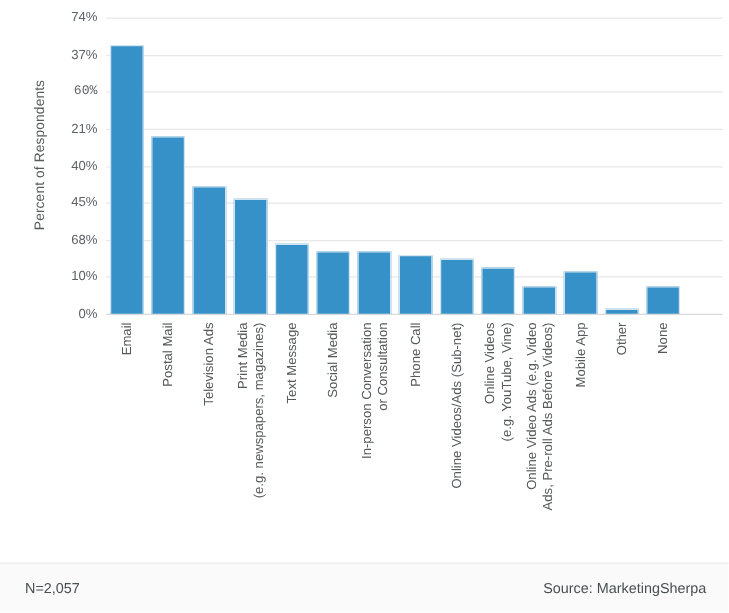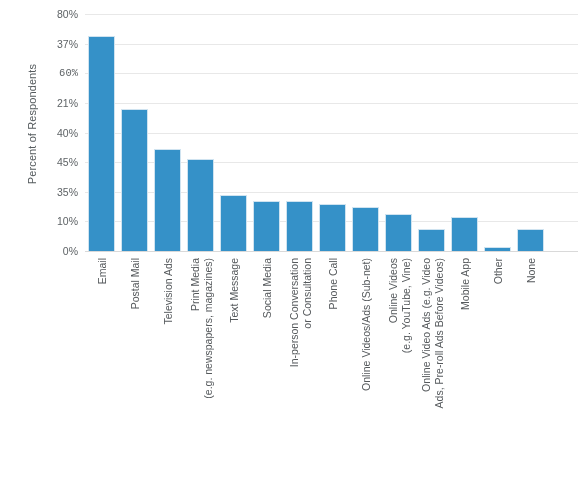--- a/index.html
+++ b/index.html
@@ -148,27 +148,27 @@
         <div class="gridline" style="top: 43.625px;"></div>
         <div class="gridline" style="top: 73.25px;"></div>
         <div class="gridline" style="top: 102.875px;"></div>
         <div class="gridline" style="top: 132.5px;"></div>
         <div class="gridline" style="top: 162.125px;"></div>
         <div class="gridline" style="top: 191.75px;"></div>
         <div class="gridline" style="top: 221.375px;"></div>
         <div class="gridline baseline" style="top: 251px;"></div>
       </div>
     <div id="yticks">
-        <div class="ytick" style="top: 9px;">80%</div>
+        <div class="ytick" style="top: 9px;">74%</div>
         <div class="ytick" style="top: 38.625px;">37%</div>
         <div class="ytick" style="top: 68.25px; font-family: Liberation Mono, monospace;">60%</div>
         <div class="ytick" style="top: 97.875px;">21%</div>
         <div class="ytick" style="top: 127.5px; text-align: right;">40%</div>
         <div class="ytick" style="top: 157.125px;">45%</div>
-        <div class="ytick" style="top: 186.75px;">35%</div>
+        <div class="ytick" style="top: 186.75px;">68%</div>
         <div class="ytick" style="top: 216.375px;">10%</div>
         <div class="ytick" style="top: 246px;">0%</div>
       </div>
     <div id="bars" style="height: 251px;">
         <div class="bar" title="Email: 72.5%" style="left: 88px; width: 27px; height: 214.781px; background: rgb(53, 145, 200);"></div>
         <div class="bar" title="Postal Mail: 48%" style="left: 121px; width: 27px; height: 142.2px; background: rgb(53, 145, 200);"></div>
         <div class="bar" title="Television Ads: 34.5%" style="left: 154px; width: 27px; height: 102.206px; background: rgb(53, 145, 200);"></div>
         <div class="bar" title="Print Media (e.g. newspapers, magazines): 31%" style="left: 187px; width: 27px; height: 91.8375px; background: rgb(53, 145, 200);"></div>
         <div class="bar" title="Text Message: 19%" style="left: 220px; width: 27px; height: 56.2875px; background: rgb(53, 145, 200);"></div>
         <div class="bar" title="Social Media: 17%" style="left: 253px; width: 27px; height: 50.3625px; background: rgb(53, 145, 200);"></div>
@@ -221,14 +221,18 @@
         <div class="xlabel-slot" style="left: 484px;">
           <div class="xlabel-rot"><span class="l1">Other</span></div>
         </div>
         <div class="xlabel-slot" style="left: 517px;">
           <div class="xlabel-rot"><span class="l1">None</span></div>
         </div>
       </div>
 
   </div>
 
+  <div id="footer">
+    <div id="footer-n">N=2,057</div>
+    <div id="footer-source">Source: MarketingSherpa</div>
+  </div>
 
 </div>
 
 </body></html>

